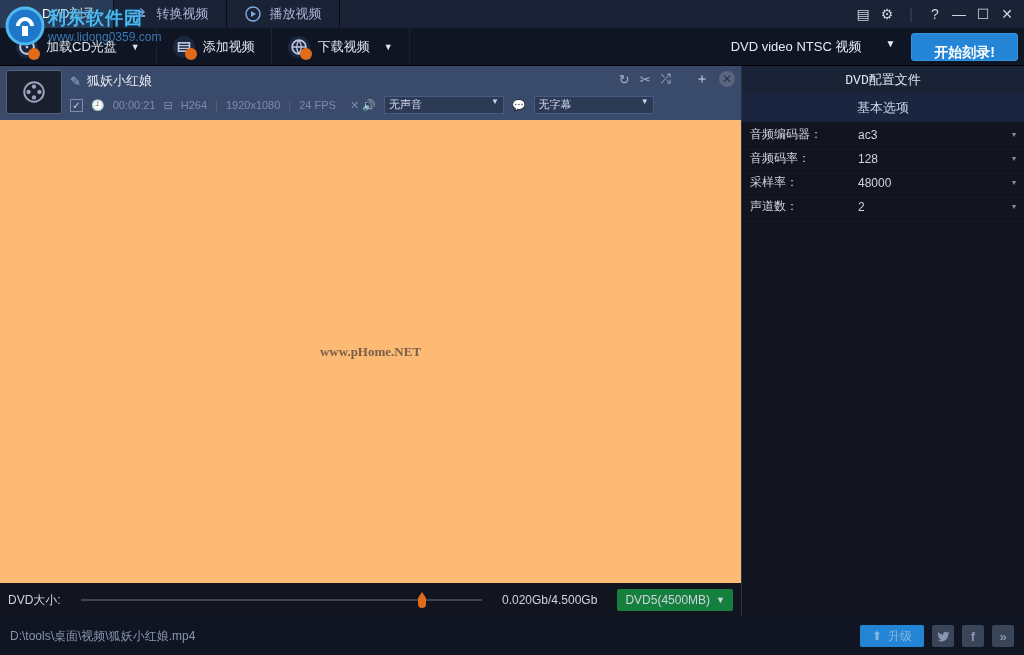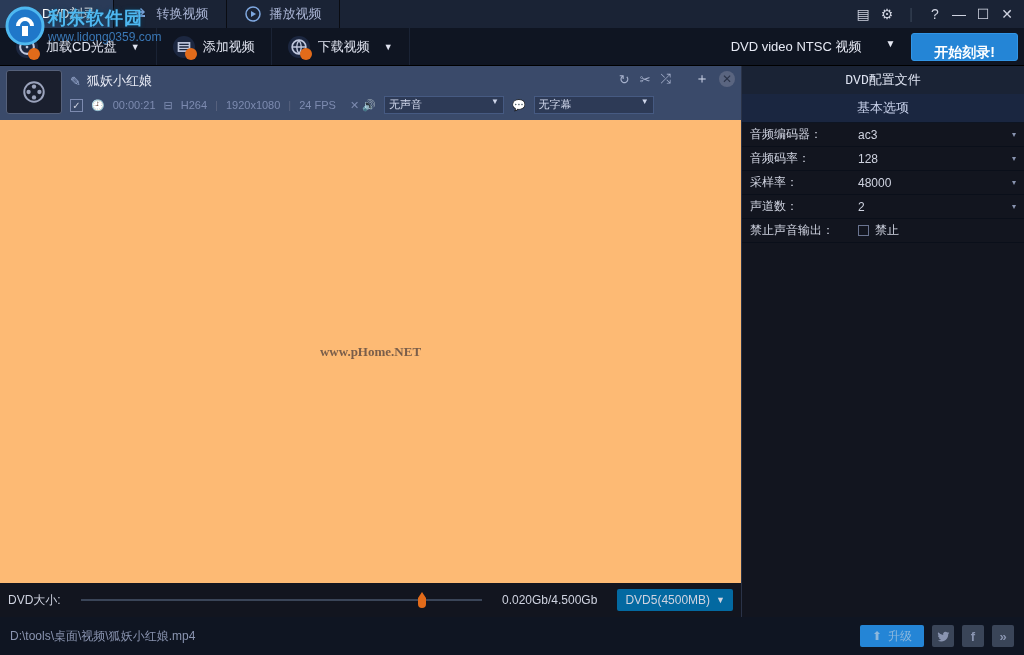--- a/index.html
+++ b/index.html
@@ -41,21 +41,21 @@
 .file-actions .close { background: #5a6580; border-radius: 50%; width: 16px; height: 16px; display: inline-flex; align-items: center; justify-content: center; color: #2a3348; font-size: 12px; }
 .canvas { flex: 1; background: #fdba74; position: relative; }
 .watermark { position: absolute; top: 50%; left: 50%; transform: translate(-50%, -50%); color: #7a5e4a; font-size: 13px; font-weight: bold; font-family: "Comic Sans MS", cursive; }
 .size-row { height: 34px; display: flex; align-items: center; padding: 0 8px; gap: 20px; background: #12151f; }
 .size-row .label { font-size: 12px; color: #cfd3e0; }
 .slider-wrap { flex: 1; position: relative; height: 8px; }
 .slider-track { position: absolute; top: 3px; width: 100%; height: 2px; background: #3a4558; }
 .slider-thumb { position: absolute; top: -4px; left: 0; width: 16px; height: 16px; }
 .slider-thumb svg { width: 16px; height: 16px; }
 .size-text { font-size: 12px; color: #cfd3e0; }
-.disc-sel { background: #0369a1; height: 22px; padding: 0 8px; font-size: 12px; color: #cfd3e0; display: flex; align-items: center; gap: 6px; cursor: pointer; border-radius: 2px; }
+.disc-sel { background: #15803d; height: 22px; padding: 0 8px; font-size: 12px; color: #cfd3e0; display: flex; align-items: center; gap: 6px; cursor: pointer; border-radius: 2px; }
 .right { flex: 1; background: #12151f; }
 .r-header { background: #1a2335; text-align: center; padding: 5px 0; font-size: 13px; color: #dfe4f2; font-family: Liberation Mono, monospace; }
 .r-section { background: #1a2640; }
 .r-item { text-align: center; padding: 5px 0; font-size: 13px; color: #c8d1ea; border-bottom: 1px solid #0e1522; cursor: pointer; position: relative; }
 .r-item.last { border-bottom: none; }
 .r-item .arrow { position: absolute; right: 12px; font-size: 10px; }
 .highlight-box { border: 2px solid #d21f1f; margin: 0 2px; }
 .r-form { }
 .r-row { display: flex; align-items: center; height: 24px; border-bottom: 1px solid #0a0f1a; }
 .r-label { width: 108px; padding-left: 8px; font-size: 12px; color: #cfd3e0; }
@@ -249,27 +249,20 @@
             <span class="dd">▾</span>
           </div>
       </div>
       <div class="r-row">
         <div class="r-label">声道数：</div>
         <div class="r-value">
             <span>2</span>
             <span class="dd">▾</span>
           </div>
       </div>
-      <div class="r-row">
-        <div class="r-label">禁止声音输出：</div>
-        <div class="r-value">
-            <span class="chkbox"></span>
-            <span>禁止</span>
-          </div>
-      </div>
     </div>
   </div>
 </div>
 
 <div class="statusbar">
   <span class="path">D:\tools\桌面\视频\狐妖小红娘.mp4</span>
   <div class="sb-spacer"></div>
   <div class="upgrade-btn">
     <span>⬆</span>
     <span>升级</span>

